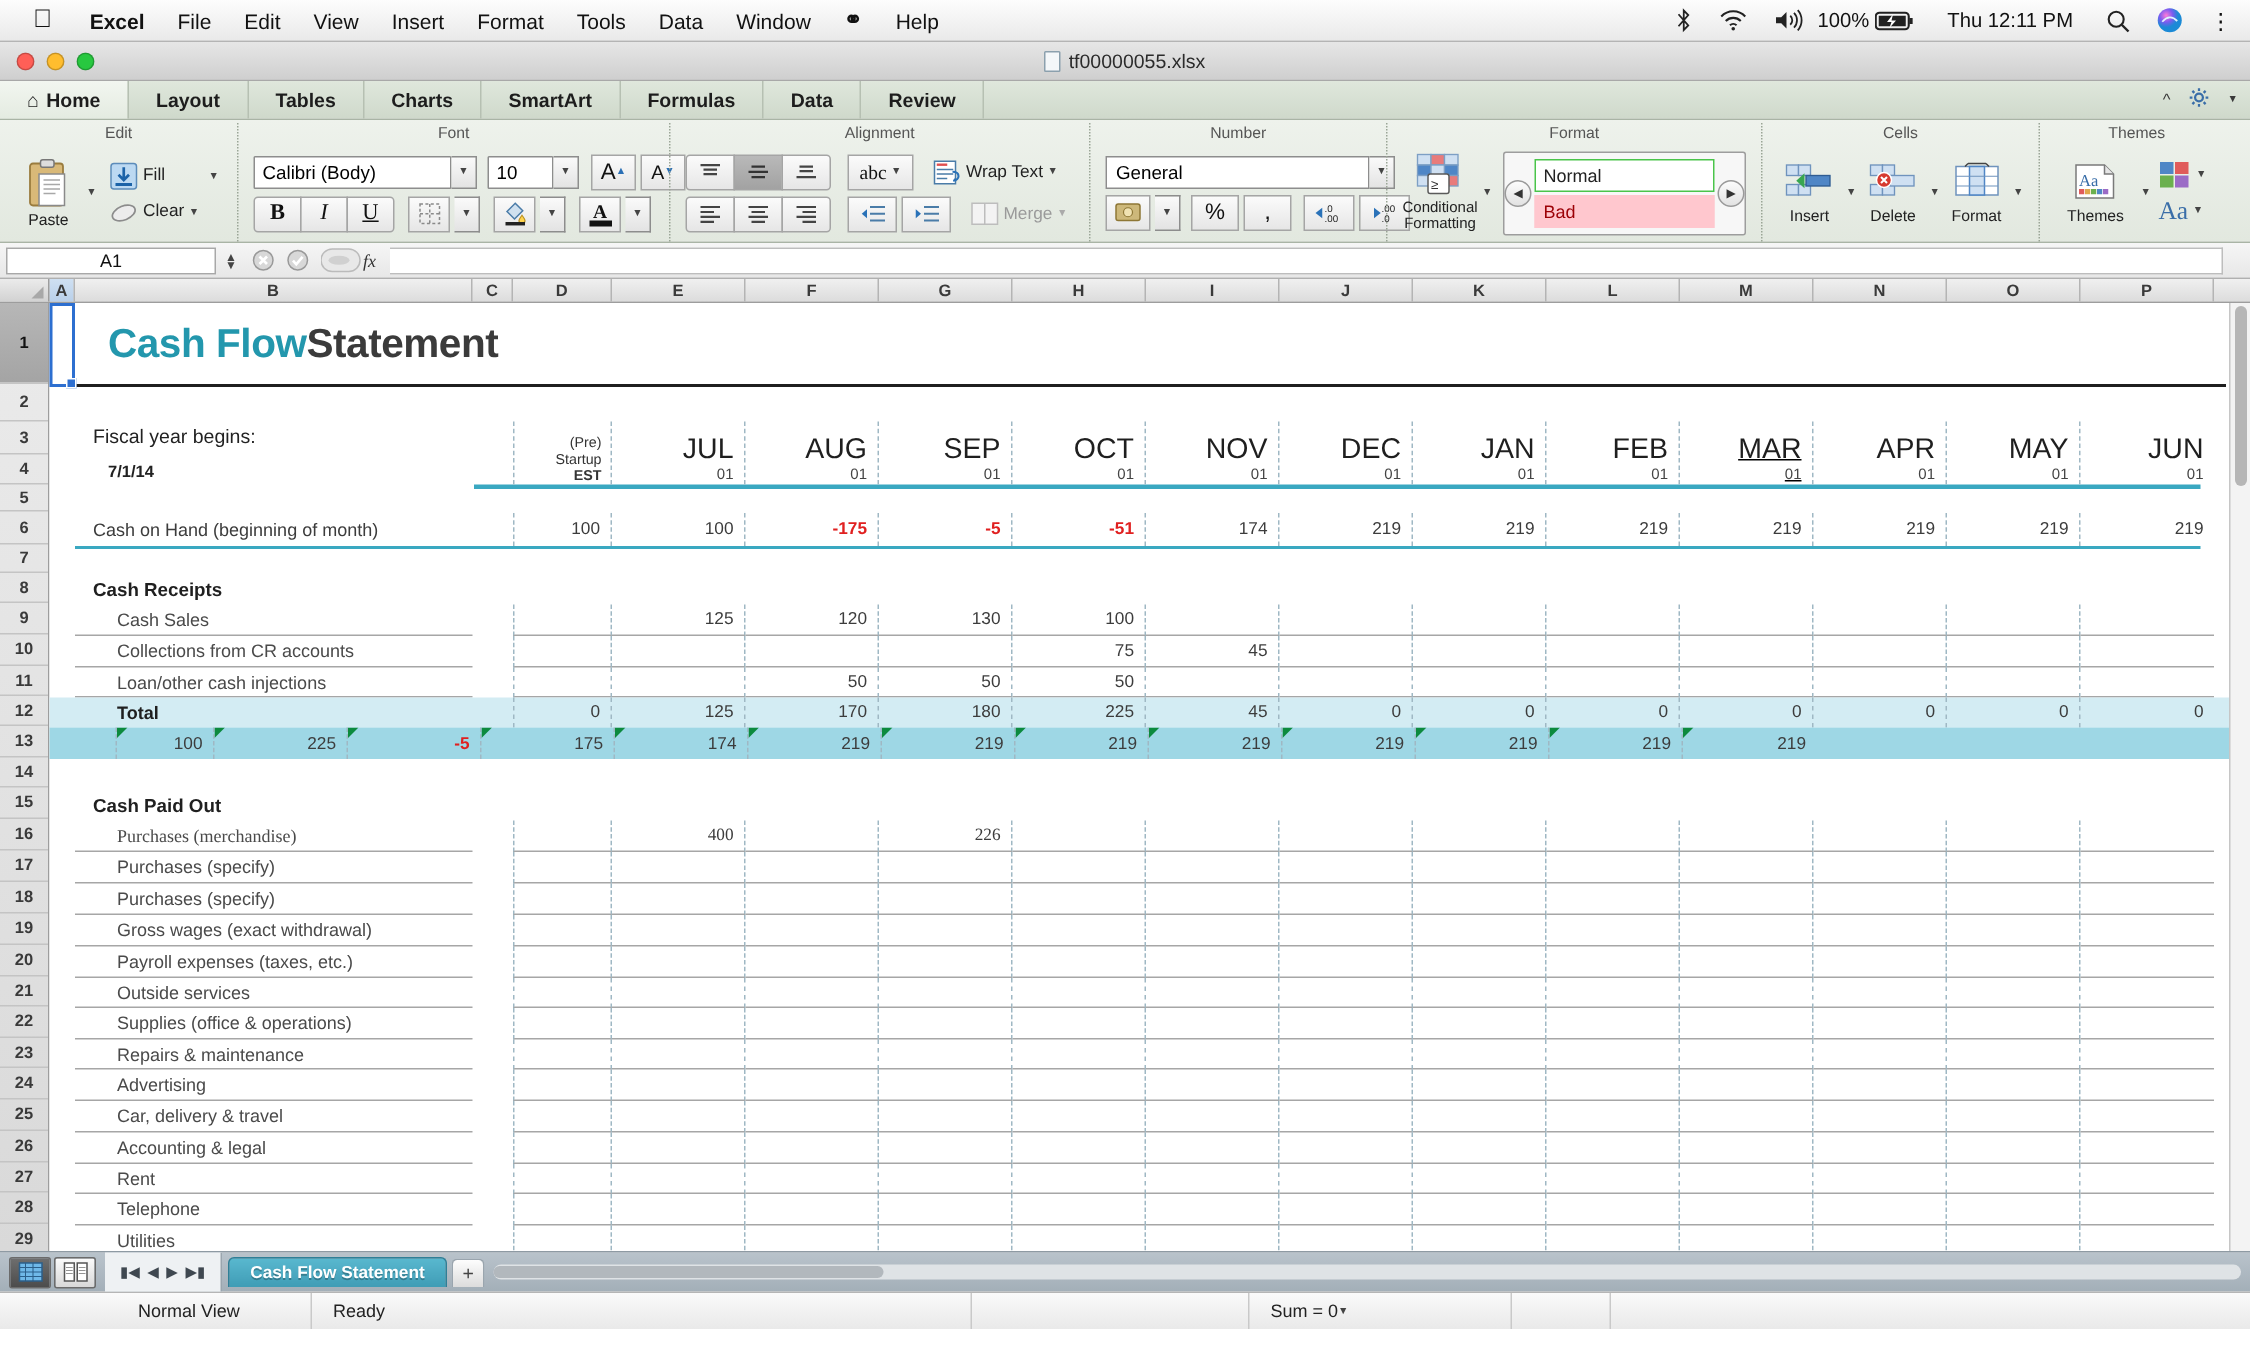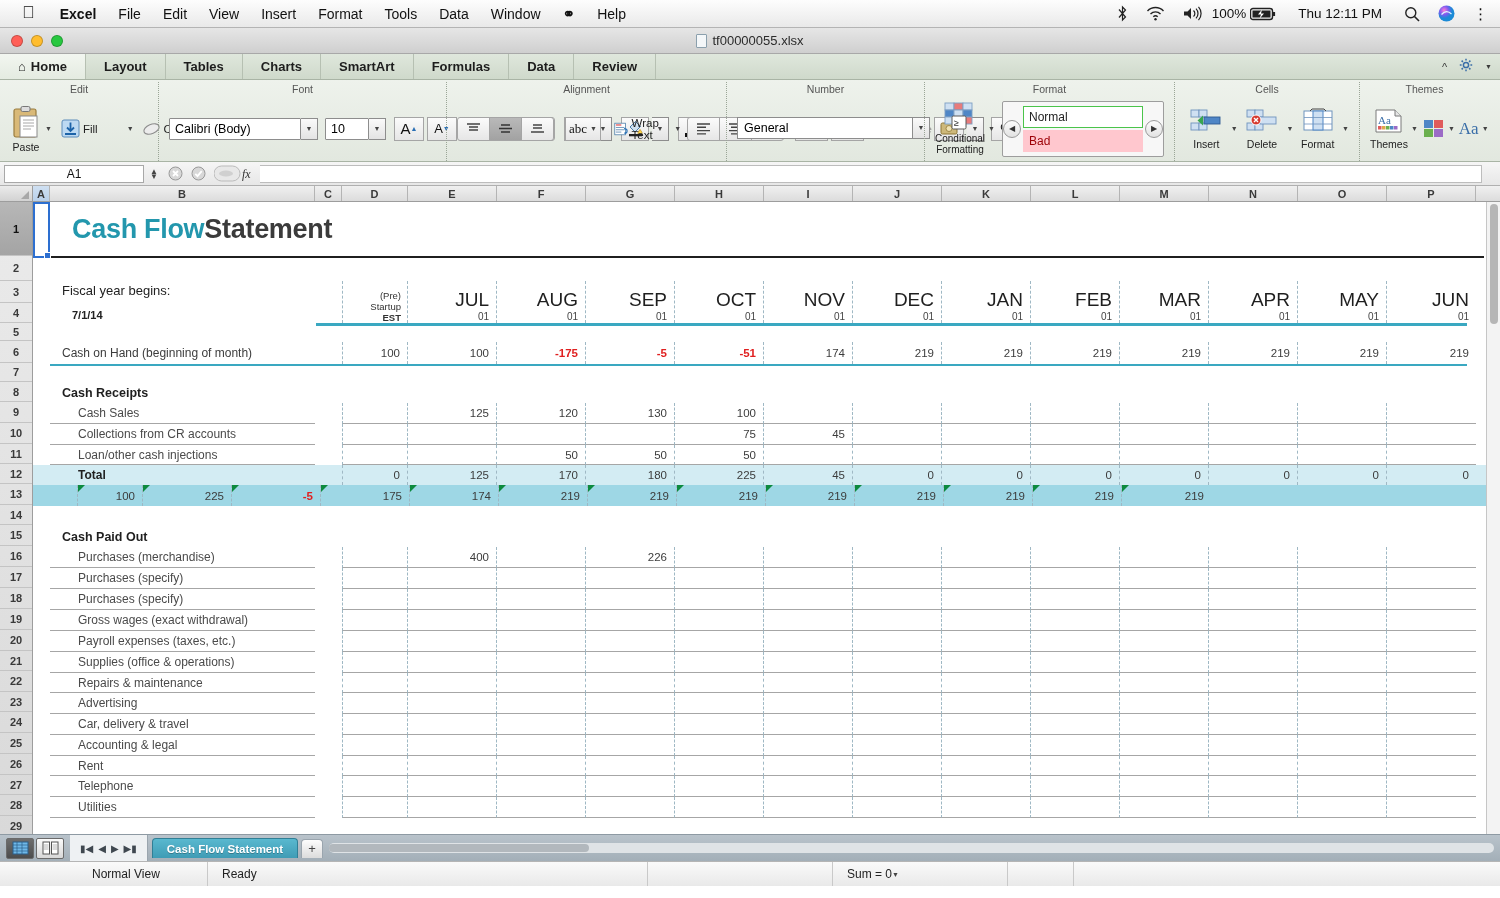--- a/index.html
+++ b/index.html
@@ -63,21 +63,21 @@
     border-bottom: 1px solid #a9b4a5; display: flex; position: relative;
     padding-top: 2px;
   }
   .grp { display: flex; flex-direction: column; position: relative; padding: 0 6px; }
   .grp + .grp { border-left: 1px dotted #9aa596; }
   .grplabel {
     text-align: center; font-size: 10.5px; color: #555;
     height: 14px; line-height: 14px;
   }
   .grpbody { flex: 1; display: flex; align-items: center; gap: 3px; padding: 0 4px; }
-  .vstack { display: flex; flex-direction: row; gap: 4px; }
+  .vstack { display: flex; flex-direction: column; gap: 4px; }
   .hstack { display: flex; align-items: center; gap: 3px; }
 
   .bigbtn {
     display: flex; flex-direction: column; align-items: center;
     font-size: 10.5px; color: #222; width: 54px;
   }
   .bigbtn .lbl { margin-top: 1px; line-height: 11px; text-align: center; }
   .smbtn {
     display: flex; align-items: center; gap: 3px; font-size: 11.5px;
     color: #222; padding: 1px 2px;
@@ -910,21 +910,21 @@
             <span class="mnum">01</span>
           </div>
         <div class="cell monthcell dashr" style="width:89px;">
             <span class="mname">JAN</span>
             <span class="mnum">01</span>
           </div>
         <div class="cell monthcell dashr" style="width:89px;">
             <span class="mname">FEB</span>
             <span class="mnum">01</span>
           </div>
-        <div class="cell monthcell dashr" style="width:89px;">
+        <div class="cell monthcell dashr" style="width:89px;text-decoration:underline;">
             <span class="mname">MAR</span>
             <span class="mnum">01</span>
           </div>
         <div class="cell monthcell dashr" style="width:89px;">
             <span class="mname">APR</span>
             <span class="mnum">01</span>
           </div>
         <div class="cell monthcell dashr" style="width:89px;">
             <span class="mname">MAY</span>
             <span class="mnum">01</span>
@@ -1105,21 +1105,21 @@
           </div>
       </div>
 
       <div class="row" style="height:20px;"></div>
 
       <div class="row" style="height:21px;">
         <div class="cell" style="width:17px;"></div>
         <div class="cell lblcell hdr" style="width:265px;">Cash Paid Out</div>
       </div>
 
-      <div class="row" style="height:21px;">
+      <div class="row" style="height:21px;font-family:Liberation Serif, serif;">
         <div class="cell" style="width:17px;"></div>
         <div class="cell lblcell sub underline" style="width:265px;height:100%;">Purchases (merchandise)</div>
         <div class="cell" style="width:27px;"></div>
         <div class="cell num dashr underline" style="width:66px;height:100%;border-left:1px dashed #9fb8c4;"></div>
         <div class="cell num dashr underline" style="width:89px;height:100%;">400</div>
         <div class="cell num dashr underline" style="width:89px;height:100%;"></div>
         <div class="cell num dashr underline" style="width:89px;height:100%;">226</div>
         <div class="cell num dashr underline" style="width:89px;height:100%;"></div>
         <div class="cell num dashr underline" style="width:89px;height:100%;"></div>
         <div class="cell num dashr underline" style="width:89px;height:100%;"></div>
@@ -1182,20 +1182,38 @@
             <div class="cell num underline dashr" style="width: 89px; height: 100%;"></div>
             <div class="cell num underline dashr" style="width: 89px; height: 100%;"></div>
             <div class="cell num underline dashr" style="width: 89px; height: 100%;"></div>
             <div class="cell num underline dashr" style="width: 89px; height: 100%;"></div>
             <div class="cell num underline dashr" style="width: 89px; height: 100%;"></div>
             <div class="cell num underline" style="width: 89px; height: 100%;"></div>
           </div>
           <div class="row" style="height: 21px;">
             <div class="cell" style="width: 17px;"></div>
             <div class="cell lblcell sub underline" style="width: 265px; height: 100%;">Payroll expenses (taxes, etc.)</div>
+            <div class="cell" style="width: 27px;"></div>
+            <div class="cell num underline dashr" style="width: 66px; height: 100%; border-left: 1px dashed rgb(159, 184, 196);"></div>
+            <div class="cell num underline dashr" style="width: 89px; height: 100%;"></div>
+            <div class="cell num underline dashr" style="width: 89px; height: 100%;"></div>
+            <div class="cell num underline dashr" style="width: 89px; height: 100%;"></div>
+            <div class="cell num underline dashr" style="width: 89px; height: 100%;"></div>
+            <div class="cell num underline dashr" style="width: 89px; height: 100%;"></div>
+            <div class="cell num underline dashr" style="width: 89px; height: 100%;"></div>
+            <div class="cell num underline dashr" style="width: 89px; height: 100%;"></div>
+            <div class="cell num underline dashr" style="width: 89px; height: 100%;"></div>
+            <div class="cell num underline dashr" style="width: 89px; height: 100%;"></div>
+            <div class="cell num underline dashr" style="width: 89px; height: 100%;"></div>
+            <div class="cell num underline dashr" style="width: 89px; height: 100%;"></div>
+            <div class="cell num underline" style="width: 89px; height: 100%;"></div>
+          </div>
+          <div class="row" style="height: 20px;">
+            <div class="cell" style="width: 17px;"></div>
+            <div class="cell lblcell sub underline" style="width: 265px; height: 100%;">Outside services</div>
             <div class="cell" style="width: 27px;"></div>
             <div class="cell num underline dashr" style="width: 66px; height: 100%; border-left: 1px dashed rgb(159, 184, 196);"></div>
             <div class="cell num underline dashr" style="width: 89px; height: 100%;"></div>
             <div class="cell num underline dashr" style="width: 89px; height: 100%;"></div>
             <div class="cell num underline dashr" style="width: 89px; height: 100%;"></div>
             <div class="cell num underline dashr" style="width: 89px; height: 100%;"></div>
             <div class="cell num underline dashr" style="width: 89px; height: 100%;"></div>
             <div class="cell num underline dashr" style="width: 89px; height: 100%;"></div>
             <div class="cell num underline dashr" style="width: 89px; height: 100%;"></div>
             <div class="cell num underline dashr" style="width: 89px; height: 100%;"></div>

